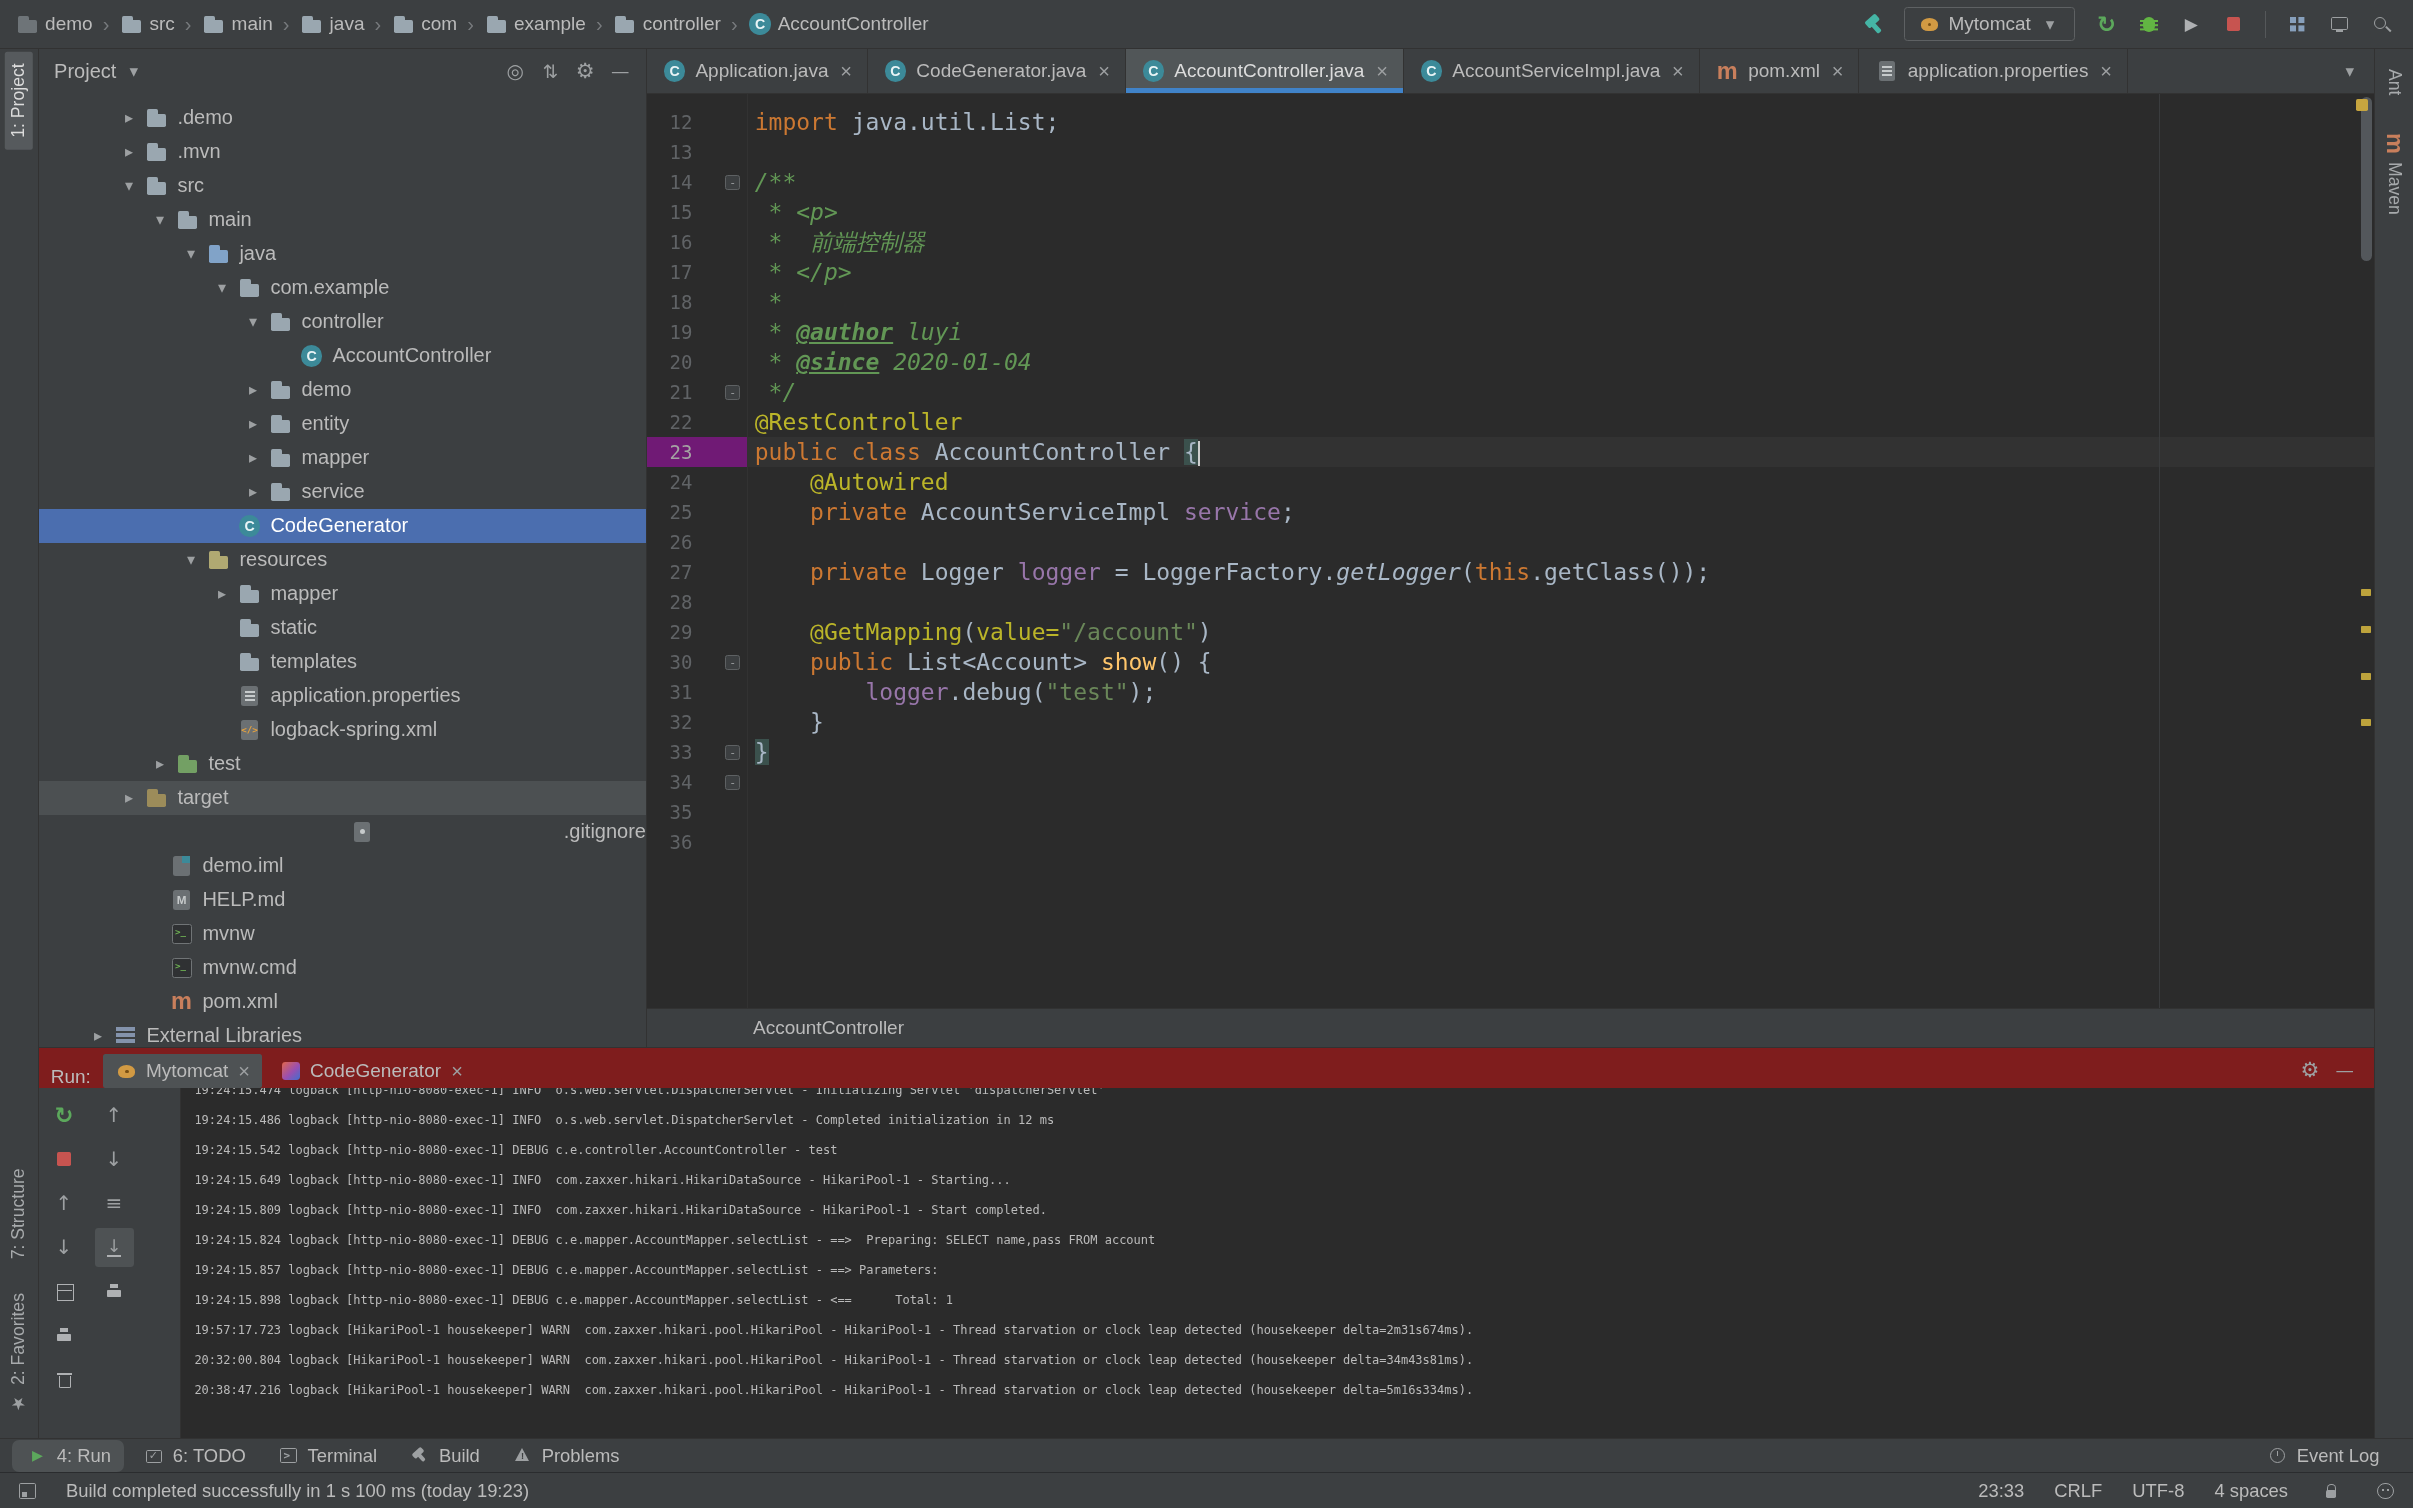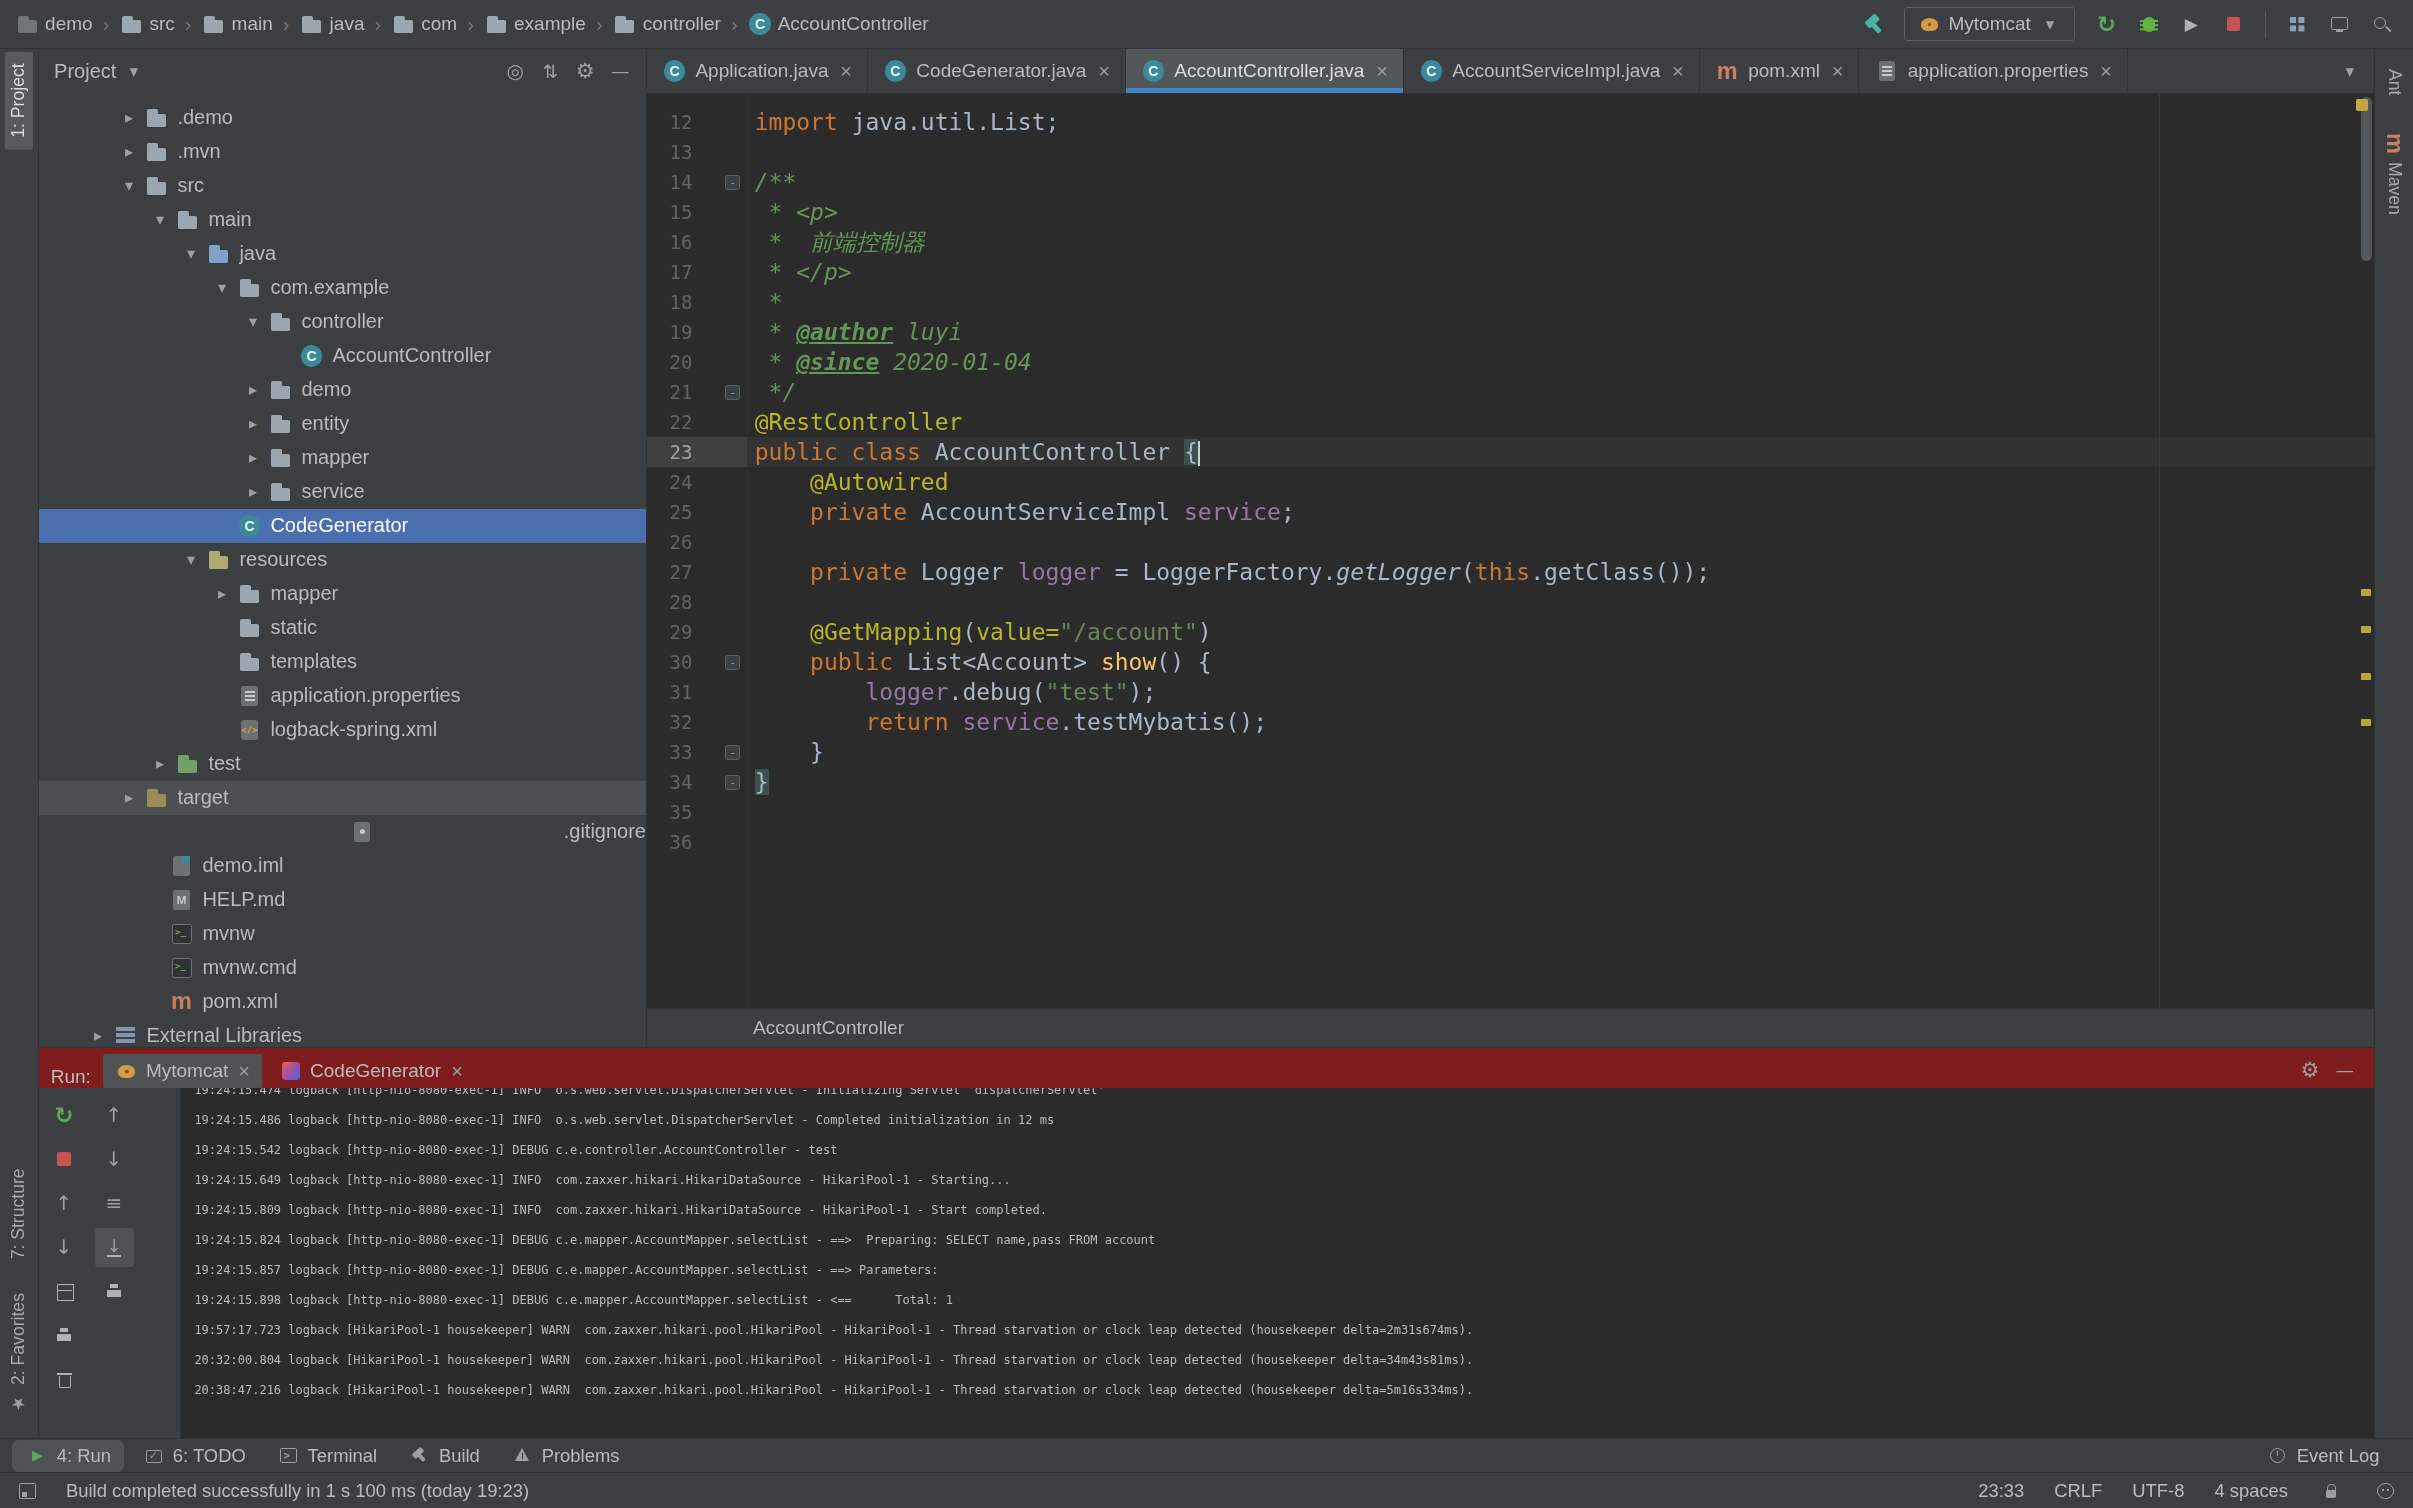--- a/index.html
+++ b/index.html
@@ -55,21 +55,21 @@
     border-right:0.8px solid #323232;position:relative}
   .etab.active{background:#515658;color:#DCDCDC}
   .etab.active::after{content:'';position:absolute;left:0;right:0;bottom:0;height:5px;background:#4083C9}
   .etab-close{color:#9DA0A2;font-size:20px;margin-left:3.4px}
   .tab-overflow{margin-left:auto;display:flex;align-items:center;padding:0 11.7px}
 
   #code-region{flex:1;background:#2B2B2B;position:relative;overflow:hidden}
   #gutter{position:absolute;left:0;top:0;bottom:0;width:101px;background:#2B2B2B;
     border-right:0.8px solid #323232;padding-top:13.4px}
   .gl{height:30px;display:flex;align-items:center}
-  .gl.cur{background:#404040}
+  .gl.cur{background:#701a75}
   .lnum{flex:1;text-align:center;color:#606366;font:19px "DejaVu Sans Mono",monospace;padding-right:3.4px}
   .gl.cur .lnum{color:#A4A3A3}
   .fold{width:28.5px;display:flex;align-items:center;justify-content:center}
   .fold-box{width:15px;height:15px;border:0.8px solid #5E6163;border-radius:2.5px;background:#3C3F41;
     color:#9DA0A2;font-size:11.7px;line-height:12.6px;text-align:center}
   #code-lines{position:absolute;left:101px;top:13.4px;right:0;
     font-family:"DejaVu Sans Mono",monospace;font-size:23px;line-height:30px;color:#A9B7C6}
   .code-line{height:30px;padding-left:6.7px;white-space:pre}
   .code-line.cur{background:#323232}
   .tk-k{color:#CC7832}
@@ -659,21 +659,20 @@
               <div class="code-line"><span class="tk-a">@RestController</span></div>
               <div class="code-line cur"><span class="tk-k">public class </span><span class="tk-d">AccountController </span><span class="tk-b">{</span><span class="caret"></span></div>
               <div class="code-line"><span class="tk-d">    </span><span class="tk-a">@Autowired</span></div>
               <div class="code-line"><span class="tk-d">    </span><span class="tk-k">private </span><span class="tk-d">AccountServiceImpl </span><span class="tk-f">service</span><span class="tk-d">;</span></div>
               <div class="code-line"></div>
               <div class="code-line"><span class="tk-d">    </span><span class="tk-k">private </span><span class="tk-d">Logger </span><span class="tk-f">logger </span><span class="tk-d">= LoggerFactory.</span><span class="tk-sm">getLogger</span><span class="tk-d">(</span><span class="tk-k">this</span><span class="tk-d">.getClass());</span></div>
               <div class="code-line"></div>
               <div class="code-line"><span class="tk-d">    </span><span class="tk-a">@GetMapping</span><span class="tk-d">(</span><span class="tk-a">value=</span><span class="tk-s">"/account"</span><span class="tk-d">)</span></div>
               <div class="code-line"><span class="tk-d">    </span><span class="tk-k">public </span><span class="tk-d">List&lt;Account&gt; </span><span class="tk-m">show</span><span class="tk-d">() {</span></div>
               <div class="code-line"><span class="tk-d">        </span><span class="tk-f">logger</span><span class="tk-d">.debug(</span><span class="tk-s">"test"</span><span class="tk-d">);</span></div>
-              <div class="code-line"><span class="tk-d">        </span><span class="tk-k">return </span><span class="tk-f">service</span><span class="tk-d">.testMybatis();</span></div>
               <div class="code-line"><span class="tk-d">    }</span></div>
               <div class="code-line"><span class="tk-b">}</span></div>
               <div class="code-line"></div>
               <div class="code-line"></div>
             </div>
           <div id="margin-line"></div>
           <div id="editor-scroll-thumb"></div>
           <div id="stripe-corner"></div>
           <div class="stripe-mark" style="top:495px"></div>
           <div class="stripe-mark" style="top:532px"></div>

